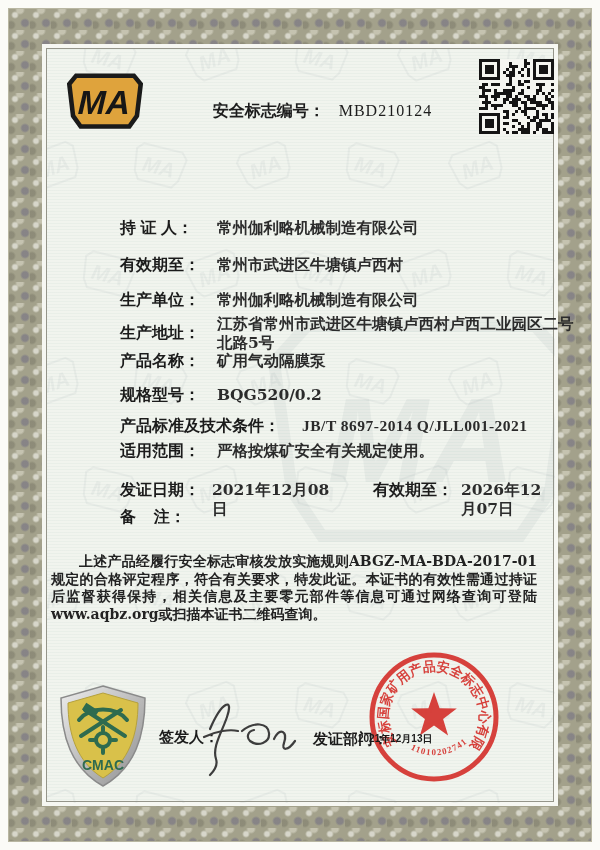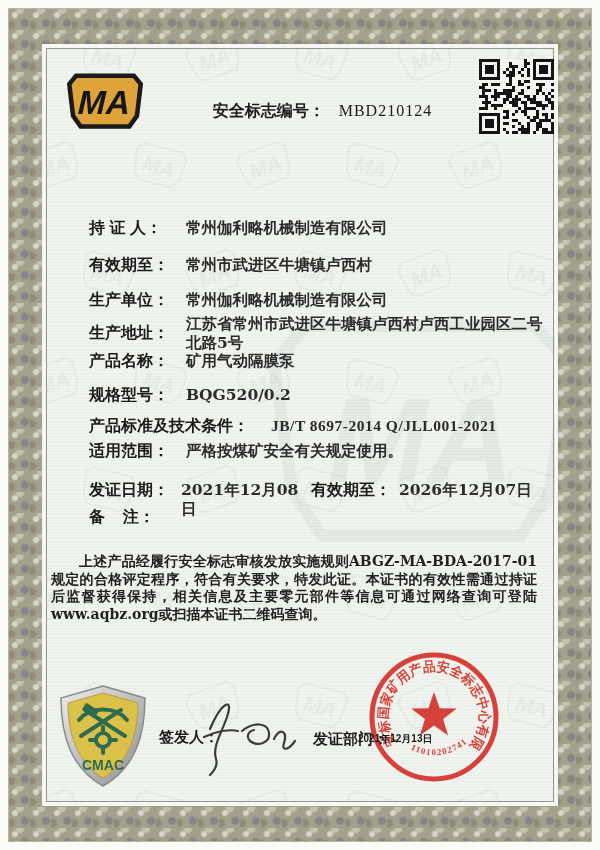--- a/index.html
+++ b/index.html
@@ -25,21 +25,21 @@
   .ma-logo{position:absolute;left:20px;top:24px;}
   .cert-no{position:absolute;left:139px;top:34px;font-size:16px;color:#1c1c1c;white-space:pre;}
   .cert-no .lbl{font-weight:bold;}
   .cert-no .val{font-family:"Liberation Serif",serif;letter-spacing:1px;margin-left:14px;}
   .qr{position:absolute;left:432px;top:10px;width:75px;height:75px;background:#f4f5f0;}
 
   .title{position:absolute;left:0;right:0;top:90px;text-align:center;font-family:"Liberation Serif",serif;
     font-size:37px;font-weight:bold;color:#101010;letter-spacing:3px;white-space:nowrap;}
 
   .row{position:absolute;left:42px;display:flex;align-items:flex-start;}
-  .label{font-weight:bold;color:#1b1b1b;font-size:16px;white-space:pre;flex:0 0 97px;}
+  .label{font-weight:bold;color:#1b1b1b;font-size:16px;white-space:pre;flex:0 0 97px;margin-left:31px;}
   .label.wide{flex:0 0 182px;}
   .value{font-family:"DejaVu Serif",serif;font-weight:bold;color:#2b2b2b;font-size:15.5px;line-height:19px;}
   .r1{top:169px}.r2{top:206px}.r3{top:241px}
   .r4{top:265px}.r4 .label{padding-top:9px}.r4 .value{width:362px}
   .r5{top:302px}.r6{top:336px}
   .r7{top:367px}.r7 .value{font-family:"Liberation Serif",serif;font-weight:bold;letter-spacing:.5px}
   .r8{top:392px}
   .rd{top:431px}
   .rd .l1{flex:0 0 92px}.rd .v1{flex:0 0 130px}.rd .l2{flex:0 0 88px}
   .rr{top:458px}

